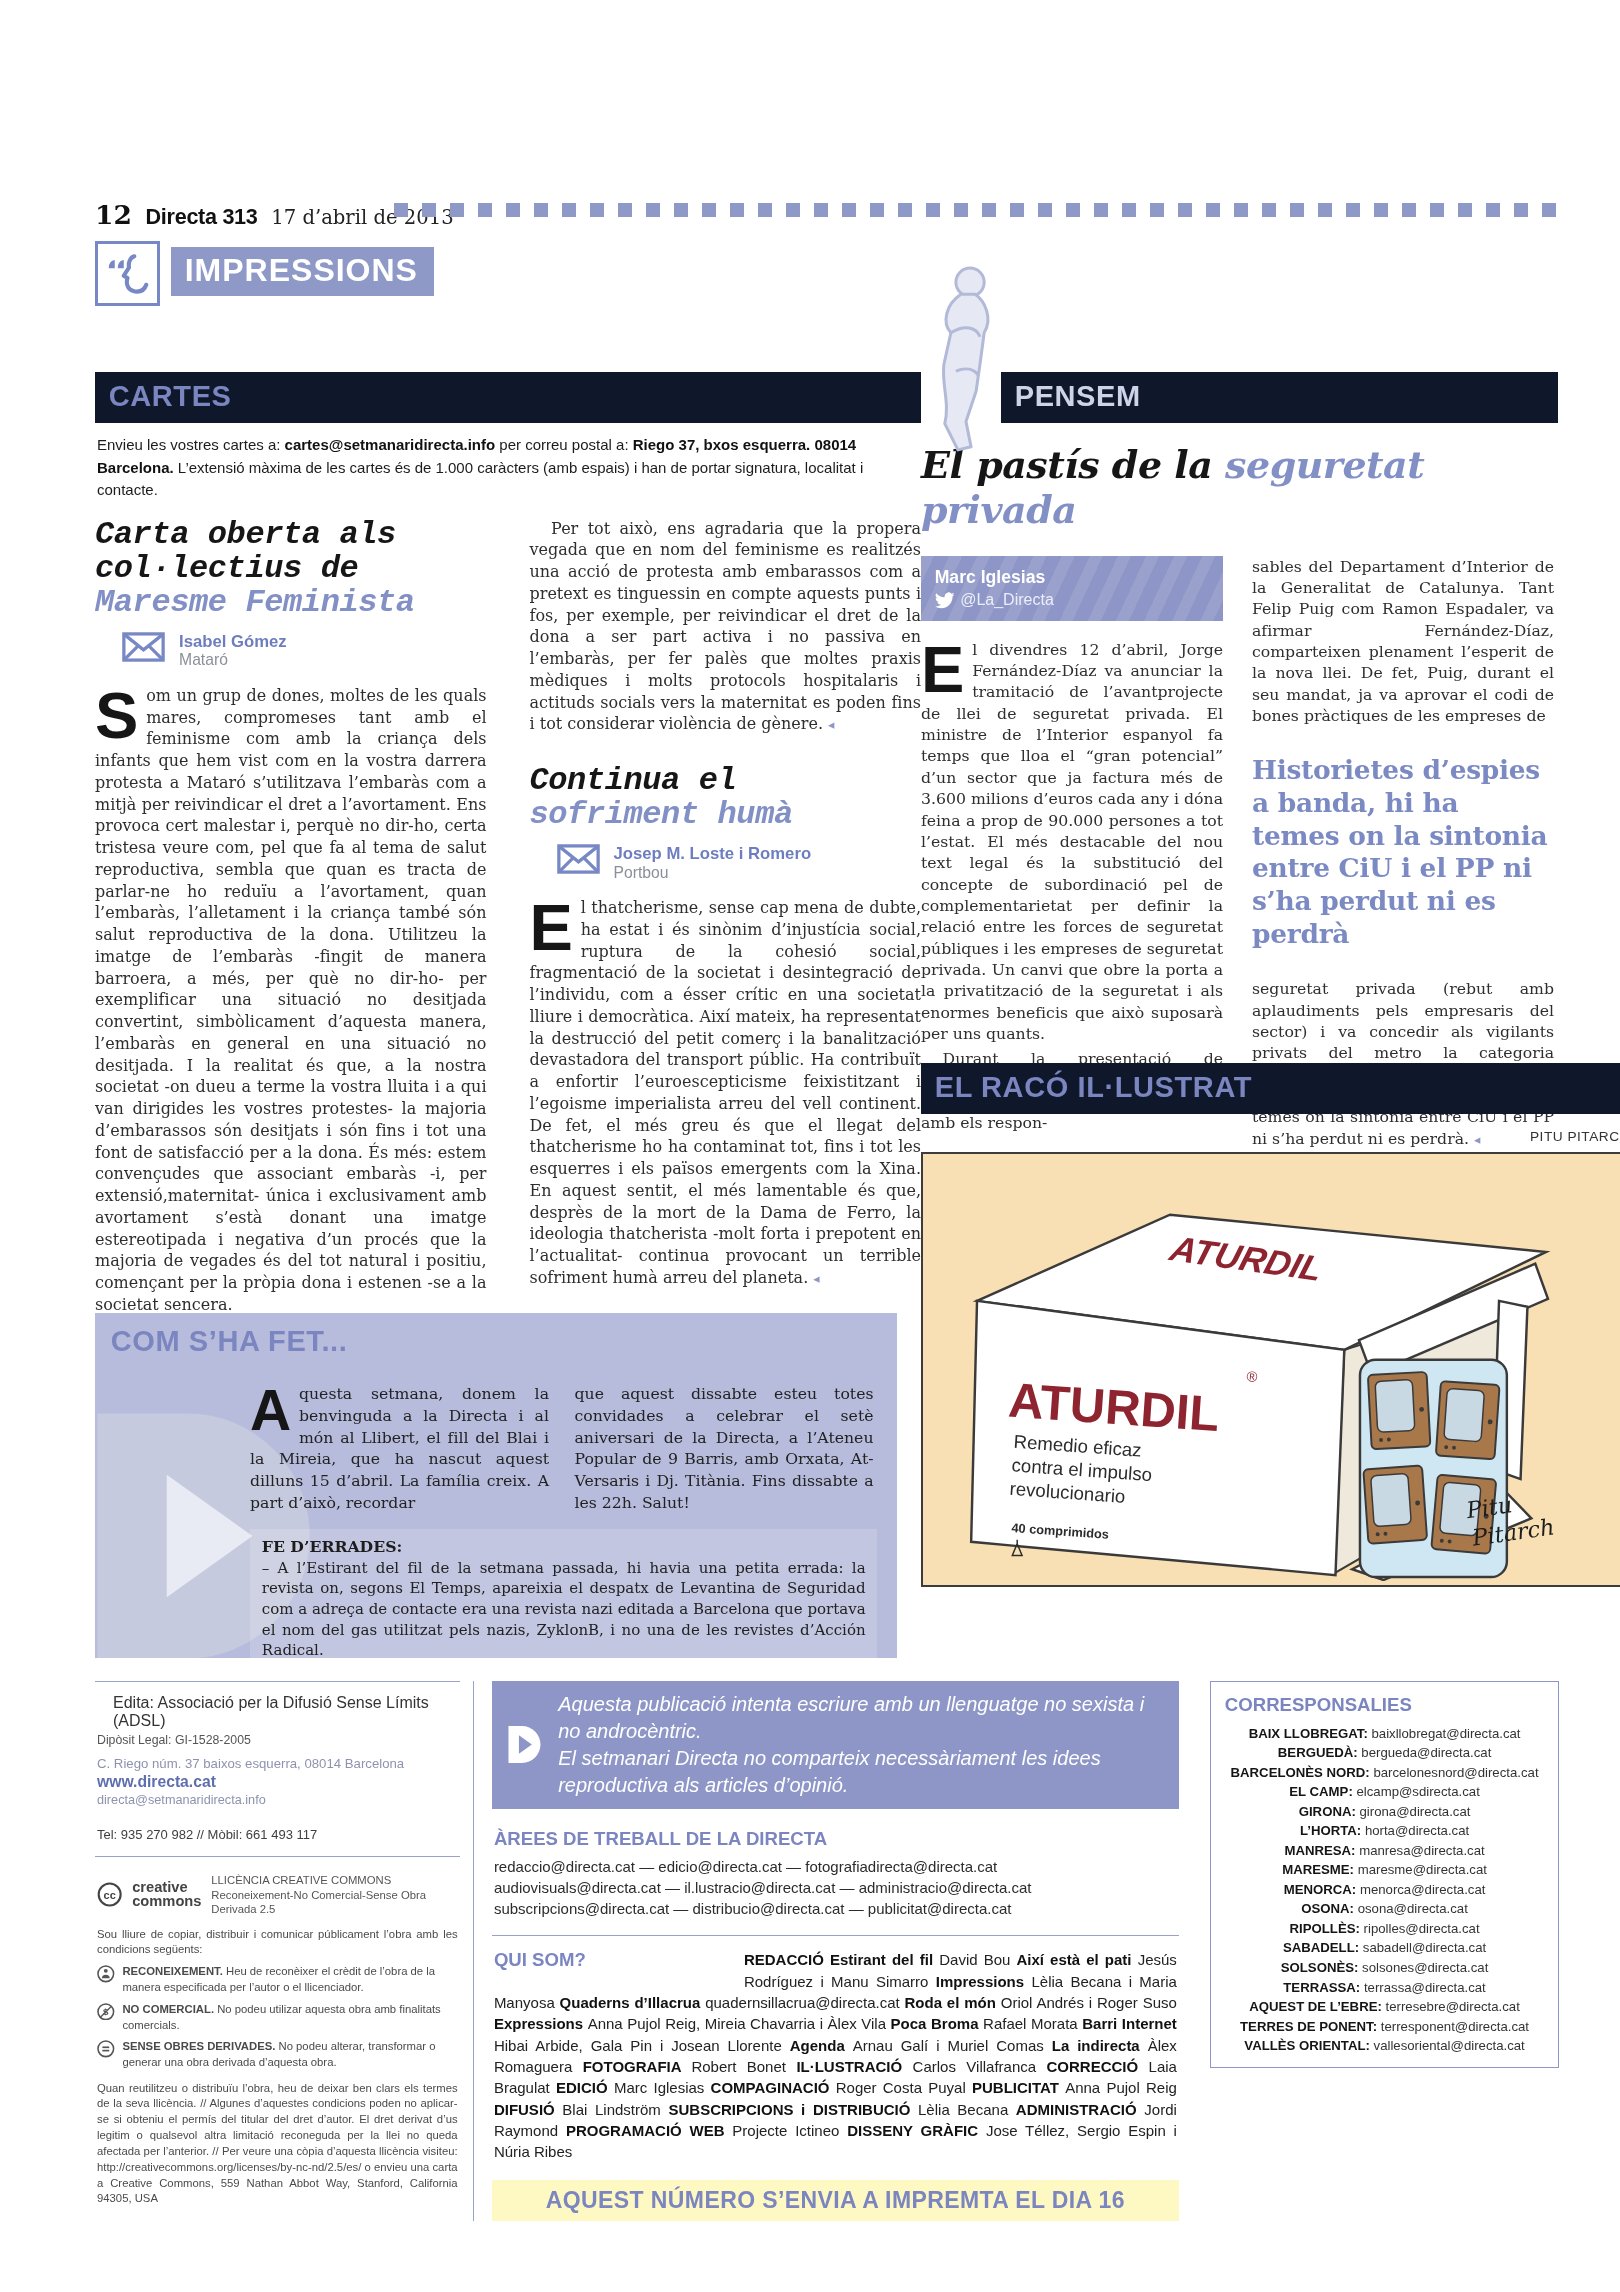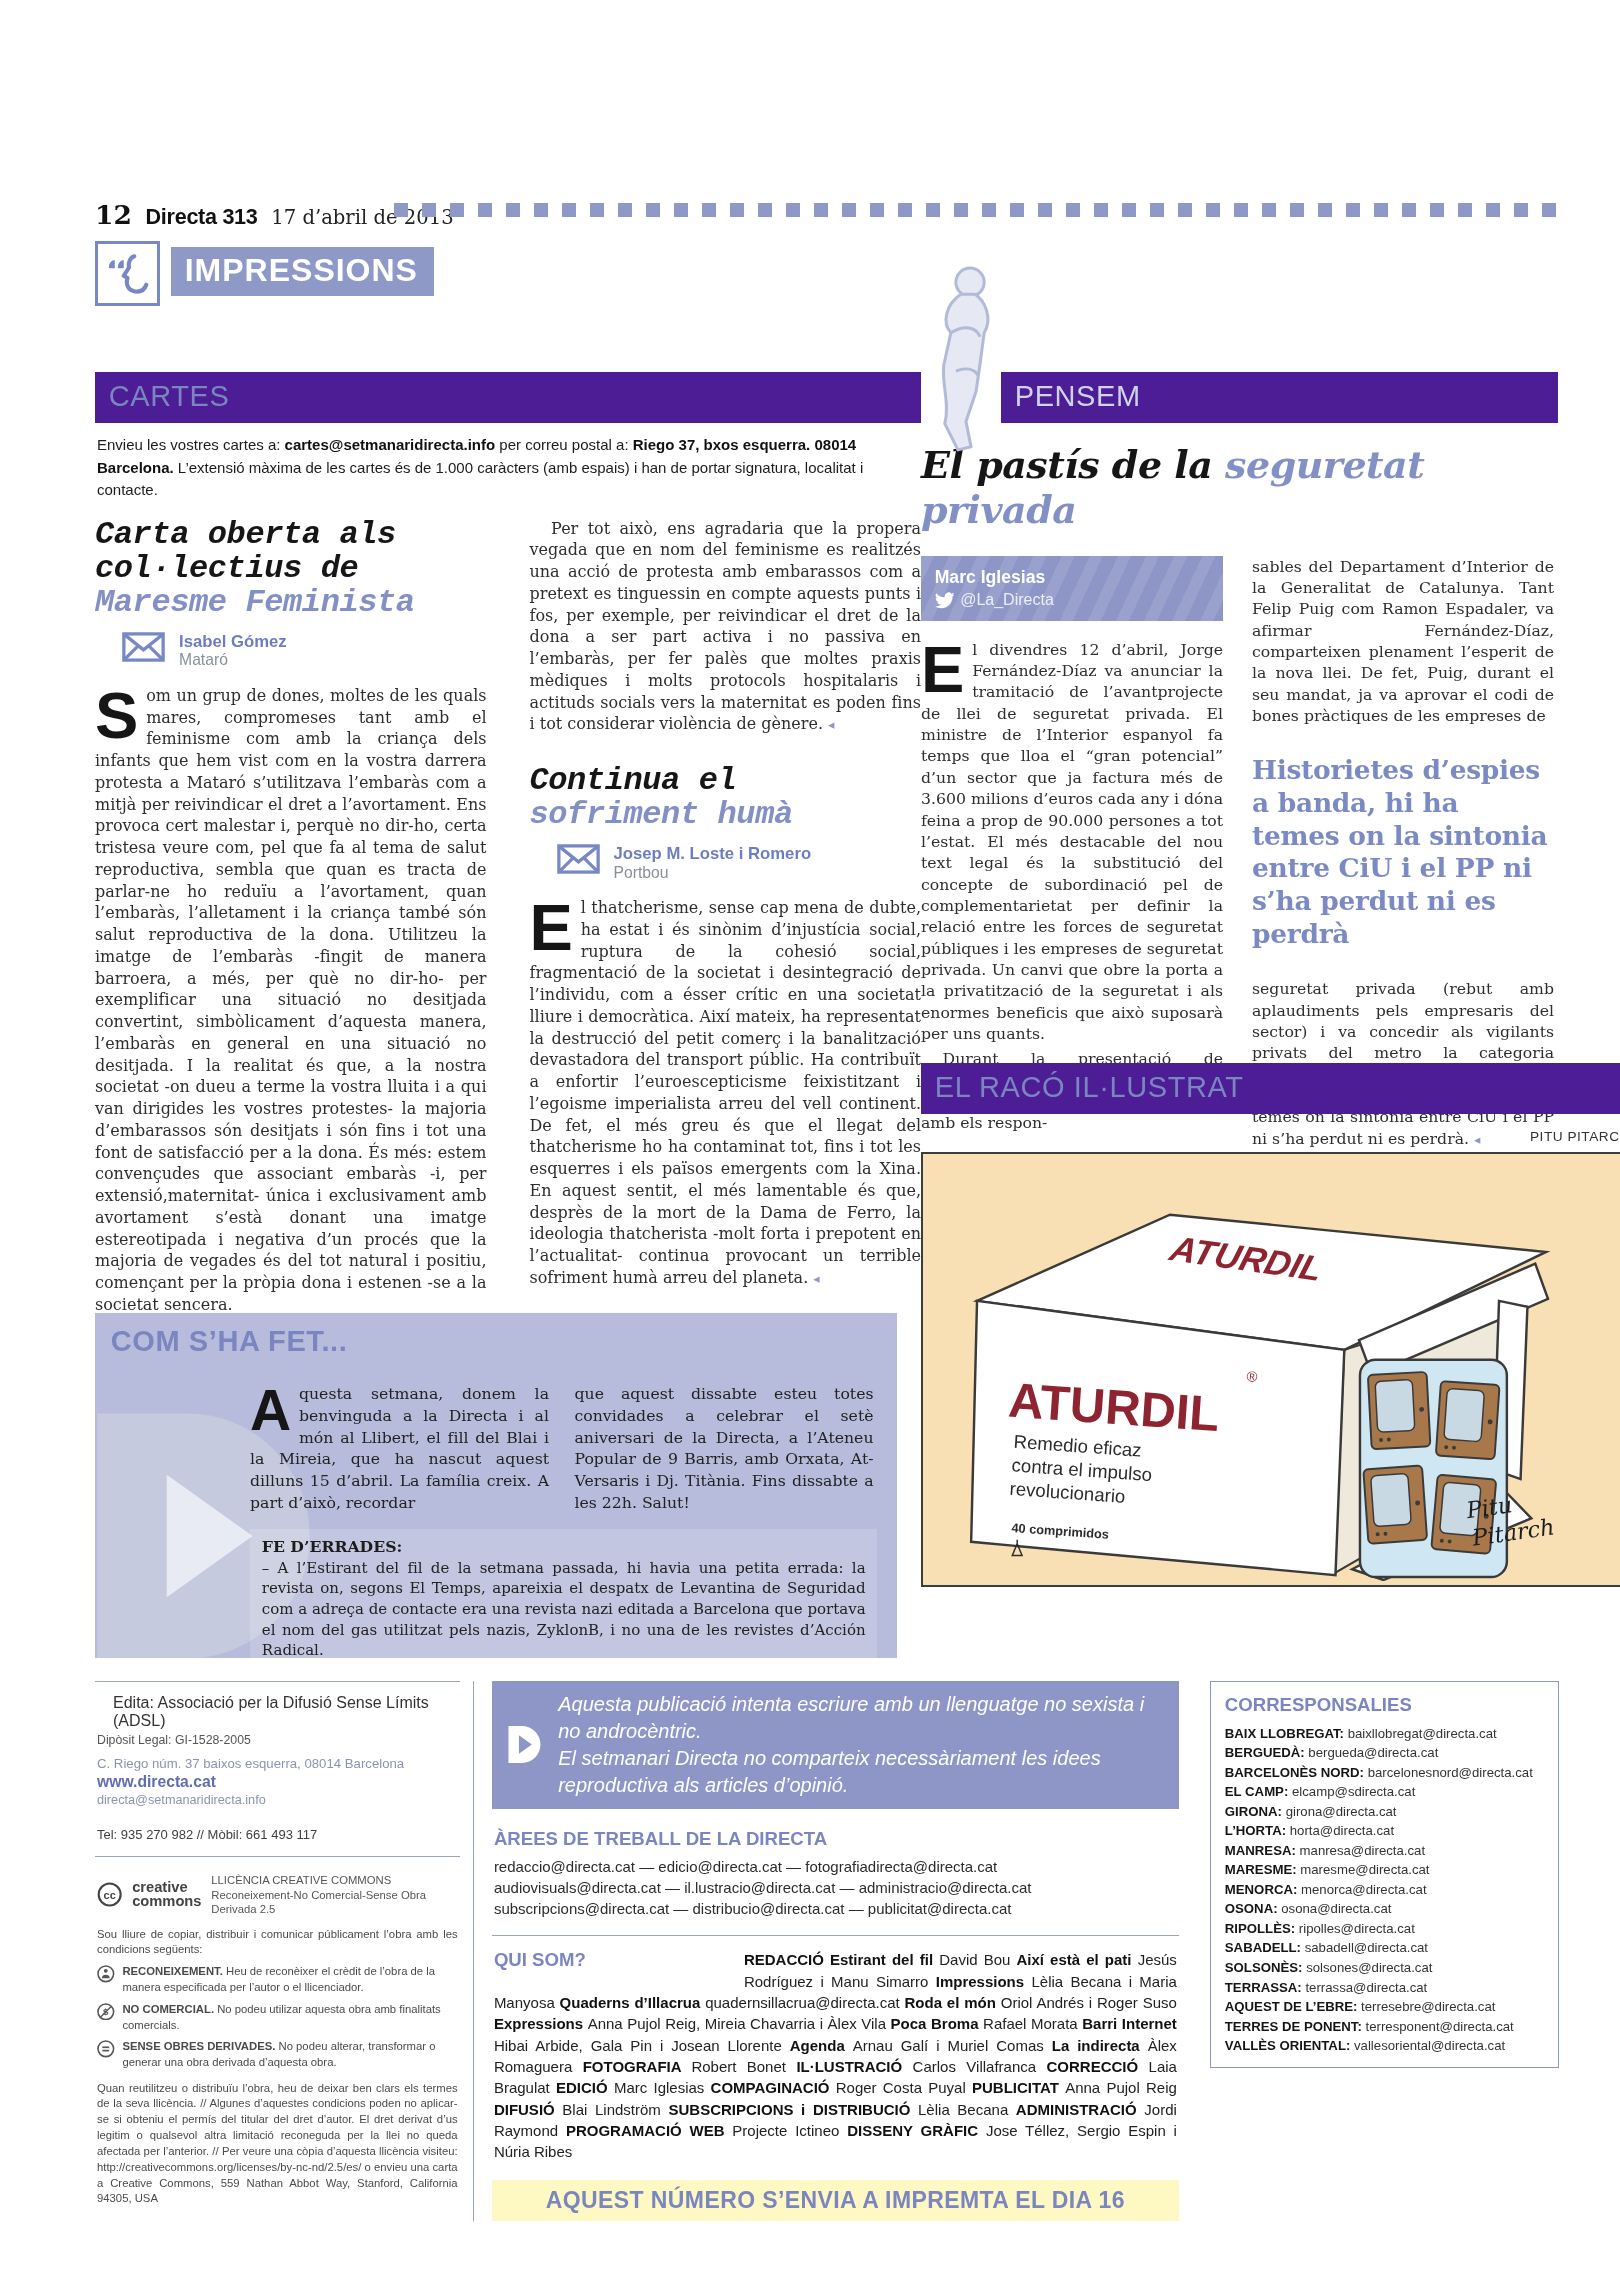--- a/index.html
+++ b/index.html
@@ -17,21 +17,21 @@
   .dotted-row{left:394px;top:203px;width:1166px;height:13.7px;
     background:repeating-linear-gradient(90deg,#8e99c8 0 13.7px,transparent 13.7px 28px);}
 
   
   .logo-box{left:95px;top:241px;width:59px;height:59px;background:#fff;
     border:3.9px solid #7888c4;display:flex;align-items:center;justify-content:center;}
   .impressions-band{left:171px;top:247px;background:#8e99c8;color:#fff;
     font-weight:800;font-size:32px;letter-spacing:1px;padding:4.9px 15.7px 6.9px 13.7px;}
 
   
-  .band{background:#4c1d95;color:#7b85c0;font-weight:400;font-size:29px;
+  .band{background:#0f172a;color:#7b85c0;font-weight:700;font-size:29px;
     letter-spacing:0.6px;padding:7.8px 0 9.8px 13.7px;}
   .band.light-text{color:#ced3ea;}
 
   
   .body-text{font-family:"DejaVu Serif",serif;font-size:16px;line-height:1.36;
     text-align:justify;color:#2e2e2e;hyphens:auto;margin:0;}
   .indent{text-indent:21.6px;}
   .dropcap{float:left;font-family:"Liberation Sans",sans-serif;font-weight:900;
     font-size:65px;line-height:.8;padding:4.9px 7.8px 0 0;color:#161616;}
   .endmark{color:#8d96c6;font-family:"DejaVu Sans",sans-serif;font-size:12.7px;}
@@ -113,21 +113,21 @@
   .quisom-h{float:left;width:250px;color:#7b85c0;font-weight:800;font-size:18.6px;}
   .quisom-text{font-size:15px;line-height:1.42;color:#222;text-align:justify;}
   .quisom-text b{color:#111;}
   .quisom-text b::after{content:" ";}
   .quisom-text .qs-names::after{content:" ";}
   .printer-band{margin-top:13.7px;background:#fef9c3;color:#7b85c0;font-weight:800;
     font-size:23px;text-align:center;padding:6.9px 0;letter-spacing:0.4px;}
 
   .f-right{width:333px;border:1px solid #8d96c6;margin-left:13.7px;padding:11.8px 13.7px;align-self:flex-start;}
   .cor-h{color:#7b85c0;font-weight:800;font-size:18.6px;margin-bottom:7.8px;}
-  .cor-line{font-size:13.2px;line-height:1.48;color:#333;}
+  .cor-line{font-size:13.2px;line-height:1.48;color:#333;text-align:center;}
   .cor-line b{color:#151515;}
   .cor-line b::after{content:" ";}
 </style>
 </head>
 <body>
 
 <div class="abs masthead">
   <span class="page-num">12</span>
   <span class="mast-title">Directa 313</span>
   <span class="mast-date">17 d’abril de 2013</span>

